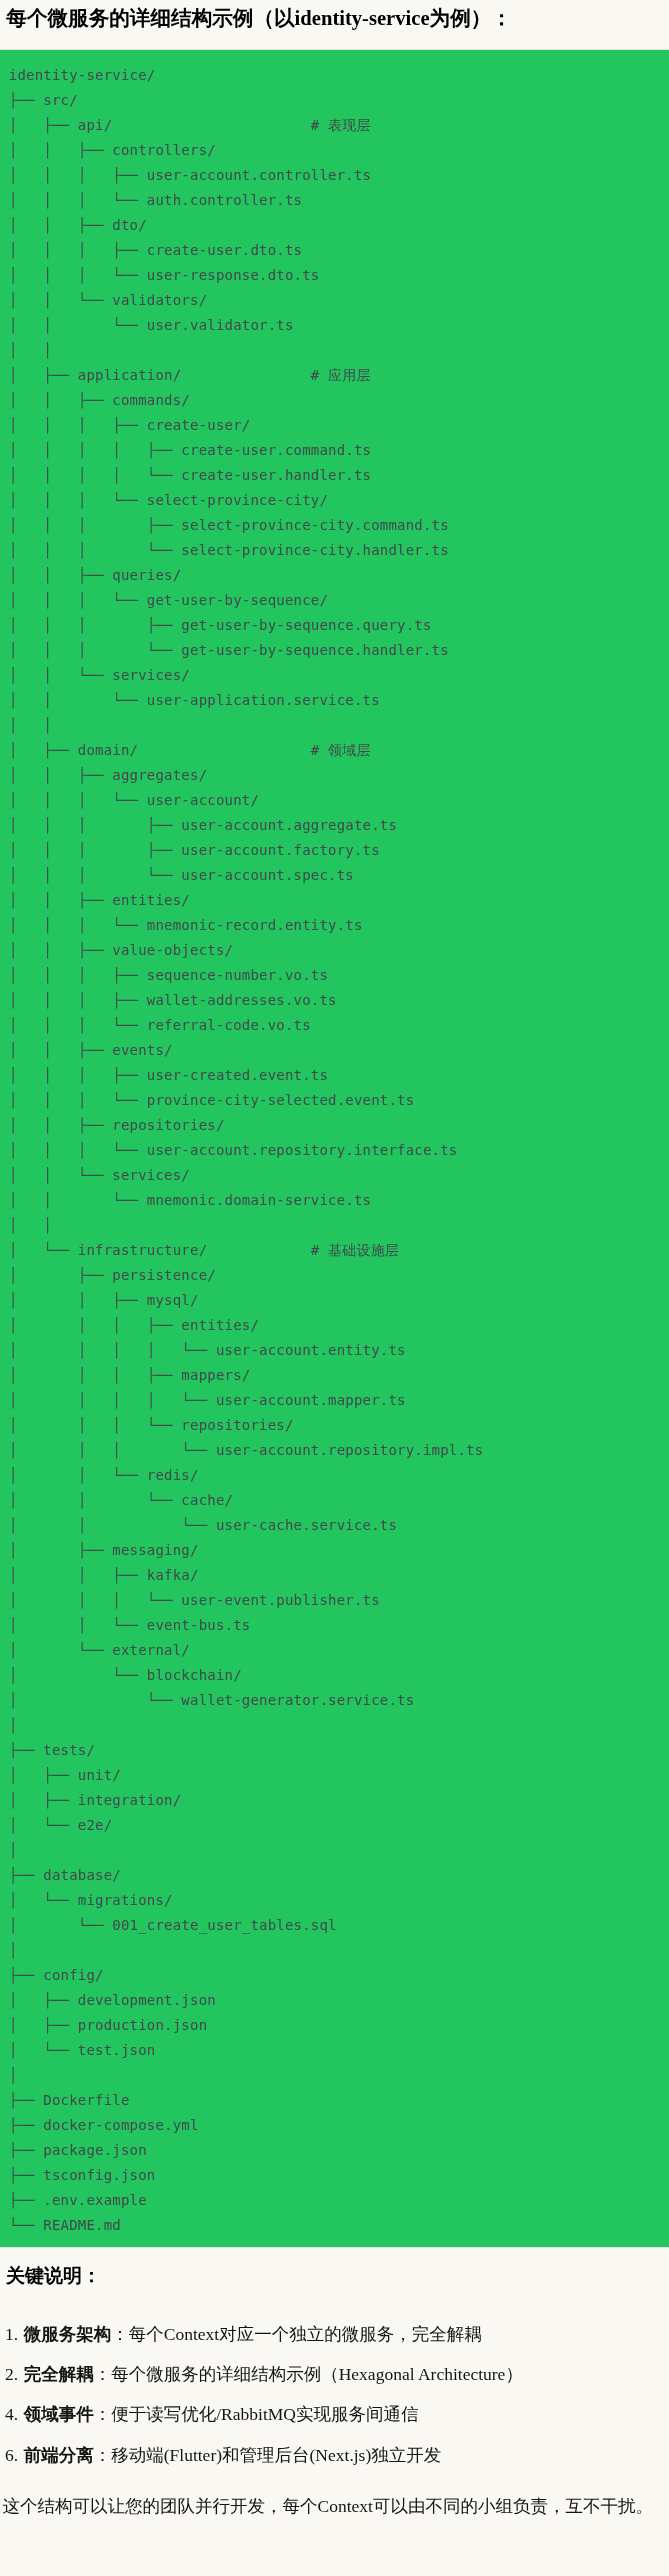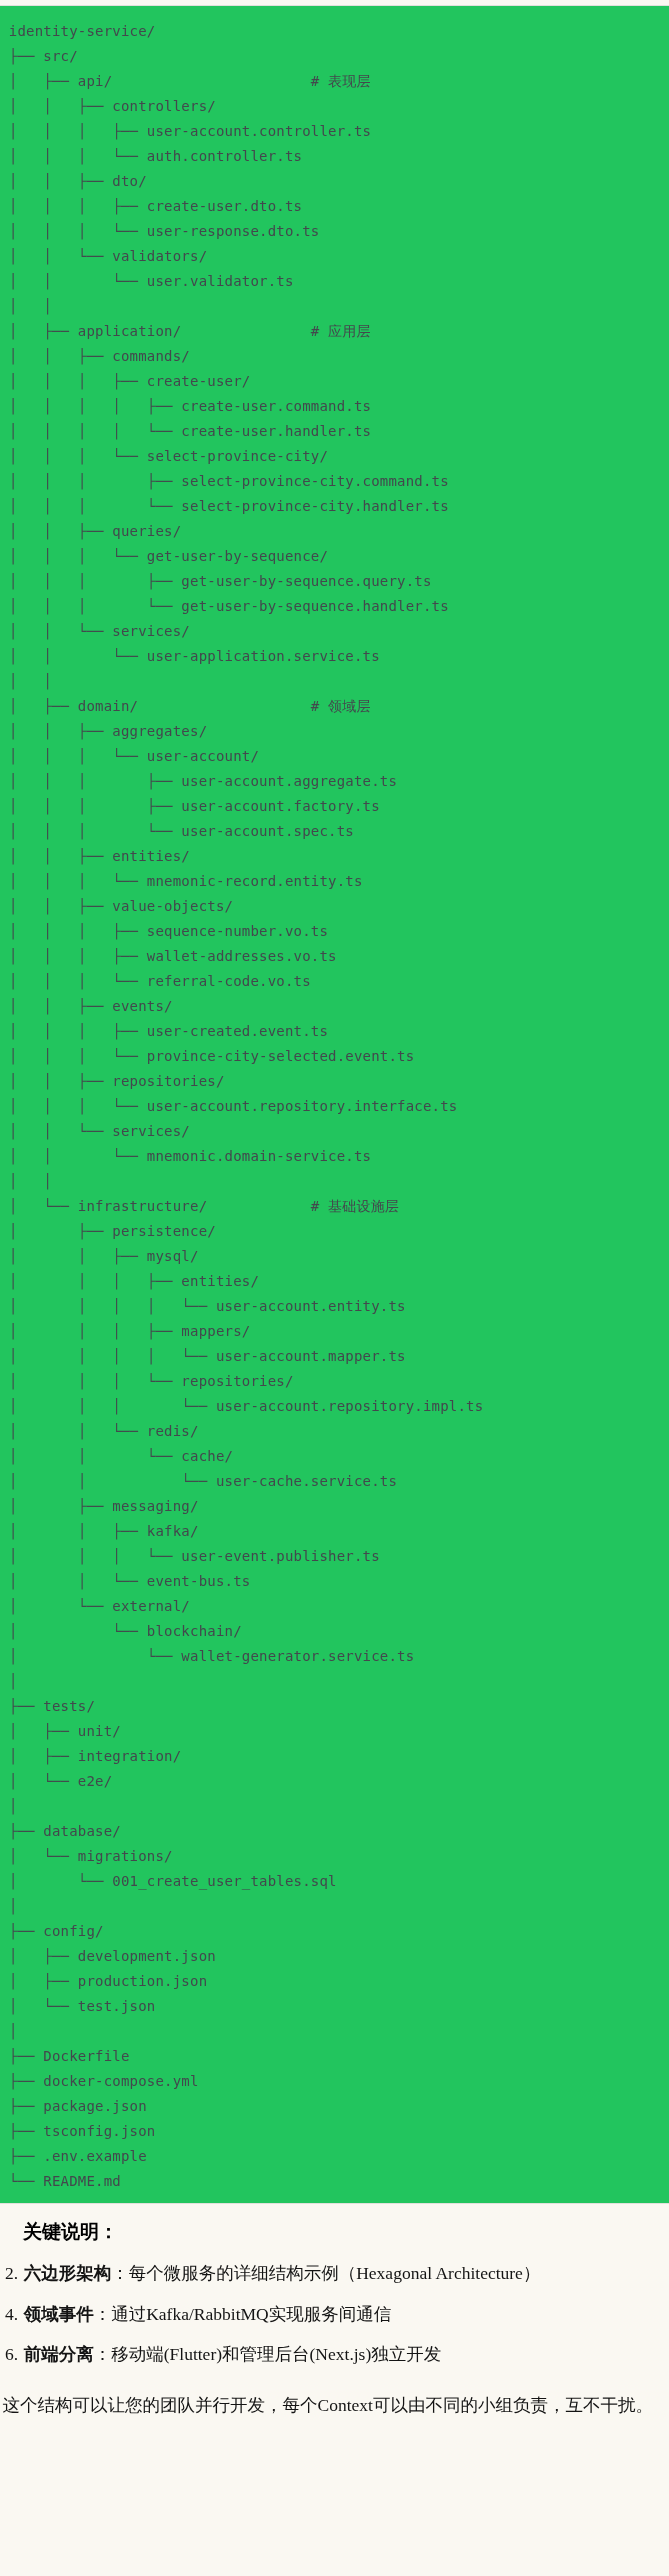--- a/index.html
+++ b/index.html
@@ -32,22 +32,22 @@
     letter-spacing: 0.2px;
     color: #43484d;
     white-space: pre;
     overflow: hidden;
   }
   .notes-heading {
     font-size: 19px;
     line-height: 26px;
     font-weight: bold;
     color: #000;
-    margin: 15px 0 16px 0;
-    padding: 0 23px;
+    margin: 15px 0 33px 0;
+    padding: 0 6px;
   }
   .note {
     font-size: 17.5px;
     line-height: 24px;
     margin: 0 0 16.3px 0;
     padding: 0 5px;
     white-space: nowrap;
   }
   .note-num { margin-right: 5.6px; }
   .note-term { font-weight: bold; }
@@ -57,20 +57,21 @@
     margin: 27.5px 0 0 0;
     padding: 0 2.5px;
     white-space: nowrap;
   }
 </style>
 </head>
 <body>
 
 <main>
 
+  <h1 class="doc-title">每个微服务的详细结构示例（以identity-service为例）：</h1>
 
   <pre class="tree-block">identity-service/
 ├── src/
 │   ├── api/                       # 表现层
 │   │   ├── controllers/
 │   │   │   ├── user-account.controller.ts
 │   │   │   └── auth.controller.ts
 │   │   ├── dto/
 │   │   │   ├── create-user.dto.ts
 │   │   │   └── user-response.dto.ts
@@ -149,28 +150,31 @@
 ├── Dockerfile
 ├── docker-compose.yml
 ├── package.json
 ├── tsconfig.json
 ├── .env.example
 └── README.md</pre>
 
   <h2 class="notes-heading">关键说明：</h2>
 
   <div id="notes-list">
+  <div class="note">
+    <span class="note-num">1.</span><span class="note-term">微服务架构</span><span class="note-colon">：</span><span class="note-desc">每个Context对应一个独立的微服务，完全解耦</span>
+  </div>
 
   <div class="note">
-    <span class="note-num">2.</span><span class="note-term">六边形架构</span><span class="note-colon">：</span><span class="note-desc">每个微服务的详细结构示例（Hexagonal Architecture）</span>
+    <span class="note-num">2.</span><span class="note-term">完全解耦</span><span class="note-colon">：</span><span class="note-desc">每个微服务的详细结构示例（Hexagonal Architecture）</span>
   </div>
 
 
   <div class="note">
-    <span class="note-num">4.</span><span class="note-term">领域事件</span><span class="note-colon">：</span><span class="note-desc">通过Kafka/RabbitMQ实现服务间通信</span>
+    <span class="note-num">4.</span><span class="note-term">领域事件</span><span class="note-colon">：</span><span class="note-desc">便于读写优化/RabbitMQ实现服务间通信</span>
   </div>
 
 
   <div class="note">
     <span class="note-num">6.</span><span class="note-term">前端分离</span><span class="note-colon">：</span><span class="note-desc">移动端(Flutter)和管理后台(Next.js)独立开发</span>
   </div>
 </div>
 
   <p class="closing">这个结构可以让您的团队并行开发，每个Context可以由不同的小组负责，互不干扰。</p>
 

